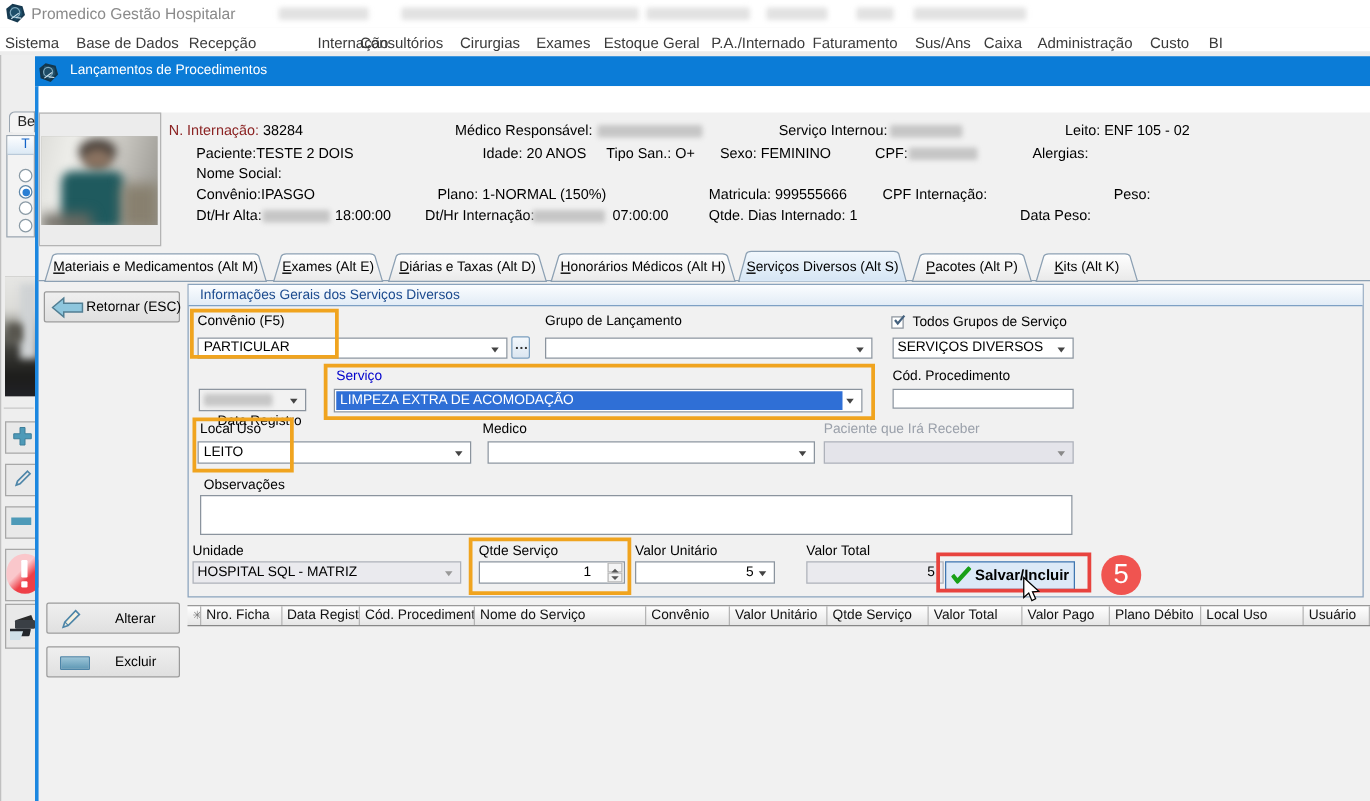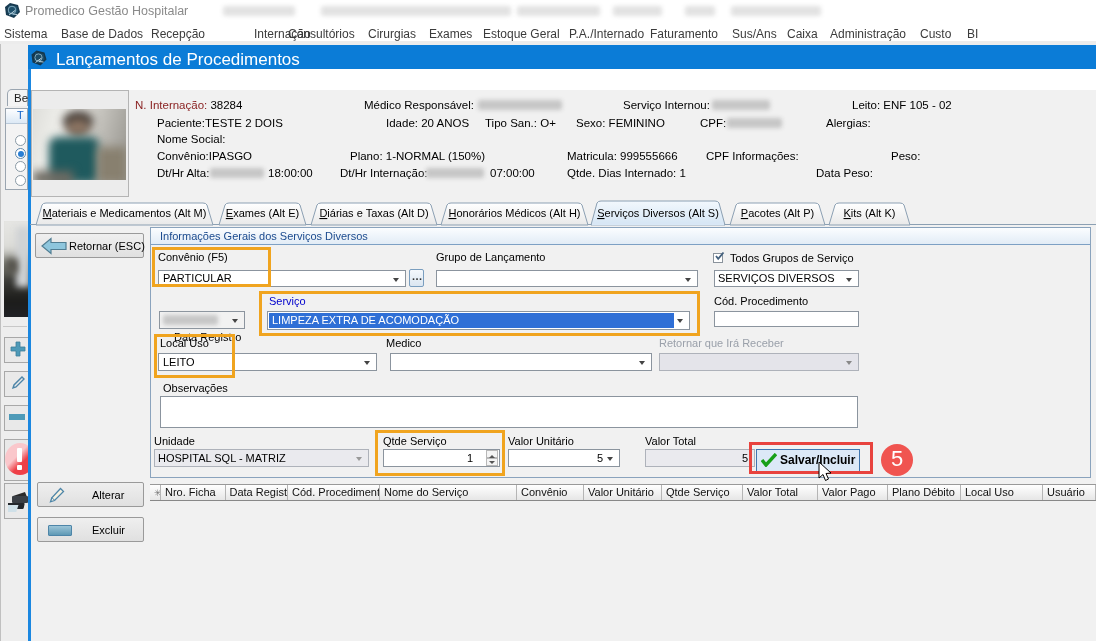--- a/index.html
+++ b/index.html
@@ -99,21 +99,21 @@
  <rect x="3" y="17" width="13" height="7" fill="#cfe0e8" transform="skewX(-18)"></rect>
 </svg>
 
 <div class="ab" style="left:28px;top:45px;width:1068px;height:24px;background:#0b7cd7;"></div>
 <svg class="ab" style="left:31px;top:50px" width="17" height="17" viewBox="0 0 17 17">
  <path d="M5.5 0.5 L13.5 2.5 L15.5 9.5 L9.5 15.5 L1.5 12.5 L0.5 4.5 Z" fill="#14374c"></path>
  <path d="M4.5 2.5 L12.5 4 L13.5 9.5 L8.5 13.5 L3 10.5 Z" fill="#1d4c66"></path>
  <circle cx="7.5" cy="7.5" r="3.6" fill="none" stroke="#7fa8bc" stroke-width="1"></circle>
  <path d="M4.5 12.5 L10.5 8 M8 11.5 L12.5 12" stroke="#cfe4ee" stroke-width="0.9"></path>
 </svg>
-<div class="ab" style="left:56px;top:50px;font-size:17px;color:#ffffff;">Lançamentos de Procedimentos</div>
+<div class="ab" style="left:56px;top:50px;font-size:11px;color:#ffffff;">Lançamentos de Procedimentos</div>
 
 <div class="ab" style="left:28px;top:69px;width:2.5px;height:572px;background:#1b87e0;"></div>
 
 <div class="ab" style="left:30.5px;top:69px;width:1065.5px;height:572px;background:#f1f1f1;"></div>
 
 <div class="ab" style="left:30.5px;top:69px;width:1065.5px;height:21px;background:#ffffff;"></div>
 
 <div class="ab" style="left:30.5px;top:90px;width:98px;height:107px;background:#ececec;border:1px solid #b4b4b4;box-sizing:border-box;"></div>
 <div class="ab" style="left:33px;top:109px;width:93px;height:71px;overflow:hidden;background:#b0b0ab;">
  <div class="ab" style="left:-8px;top:-8px;width:110px;height:90px;filter:blur(4px);background:linear-gradient(105deg,#d8d8d4 0%,#eeeeea 28%,#cccac4 55%,#a8a6a0 78%,#8e8c86 100%);"></div>
@@ -137,21 +137,21 @@
 <div class="pt" style="left:576px;top:117px;">Sexo: FEMININO</div>
 <div class="pt" style="left:700px;top:117px;">CPF:</div>
 <div class="blur" style="left:727px;top:118px;width:55px;height:10px;"></div>
 <div class="pt" style="left:826px;top:117px;">Alergias:</div>
 
 <div class="pt" style="left:157px;top:133px;">Nome Social:</div>
 
 <div class="pt" style="left:157px;top:150px;">Convênio:IPASGO</div>
 <div class="pt" style="left:350px;top:150px;">Plano: 1-NORMAL (150%)</div>
 <div class="pt" style="left:567px;top:150px;">Matricula: 999555666</div>
-<div class="pt" style="left:706px;top:150px;">CPF Informações:</div>
+<div class="pt" style="left:706px;top:150px;">CPF Internação:</div>
 <div class="pt" style="left:891px;top:150px;">Peso:</div>
 
 <div class="pt" style="left:157px;top:167px;">Dt/Hr Alta:</div>
 <div class="blur" style="left:210px;top:168px;width:54px;height:10px;"></div>
 <div class="pt" style="left:268px;top:167px;">18:00:00</div>
 <div class="pt" style="left:340px;top:167px;">Dt/Hr Internação:</div>
 <div class="blur" style="left:426px;top:168px;width:58px;height:10px;"></div>
 <div class="pt" style="left:490px;top:167px;">07:00:00</div>
 <div class="pt" style="left:567px;top:167px;">Qtde. Dias Internado:  1</div>
 <div class="pt" style="left:816px;top:167px;">Data Peso:</div>
@@ -243,21 +243,21 @@
 
 <div class="lbl" style="left:160px;top:337px;">Local Uso</div>
 <div class="cb" style="left:158px;top:353px;width:219px;height:18px;">
       <div class="arr"></div>
     </div>
 <div class="lbl" style="left:163px;top:356px;">LEITO</div>
 <div class="lbl" style="left:386px;top:337px;">Medico</div>
 <div class="cb" style="left:390px;top:353px;width:262px;height:18px;">
       <div class="arr"></div>
     </div>
-<div class="lbl" style="left:659px;top:337px;color:#9aa0aa;">Retornar que Irá Receber</div>
+<div class="lbl" style="left:659px;top:337px;color:#9aa0aa;">Paciente que Irá Receber</div>
 <div class="cbd" style="left:659px;top:353px;width:200px;height:18px;">
       <div class="arr" style="border-top-color:#888;"></div>
     </div>
 
 <div class="lbl" style="left:163px;top:382px;">Observações</div>
 <div class="cb" style="left:160px;top:396px;width:698px;height:32px;"></div>
 
 <div class="lbl" style="left:154px;top:435px;">Unidade</div>
 <div class="cbd" style="left:154px;top:449px;width:215px;height:18px;background:#eaeaee;">
       <div class="arr" style="border-top-color:#999;"></div>

